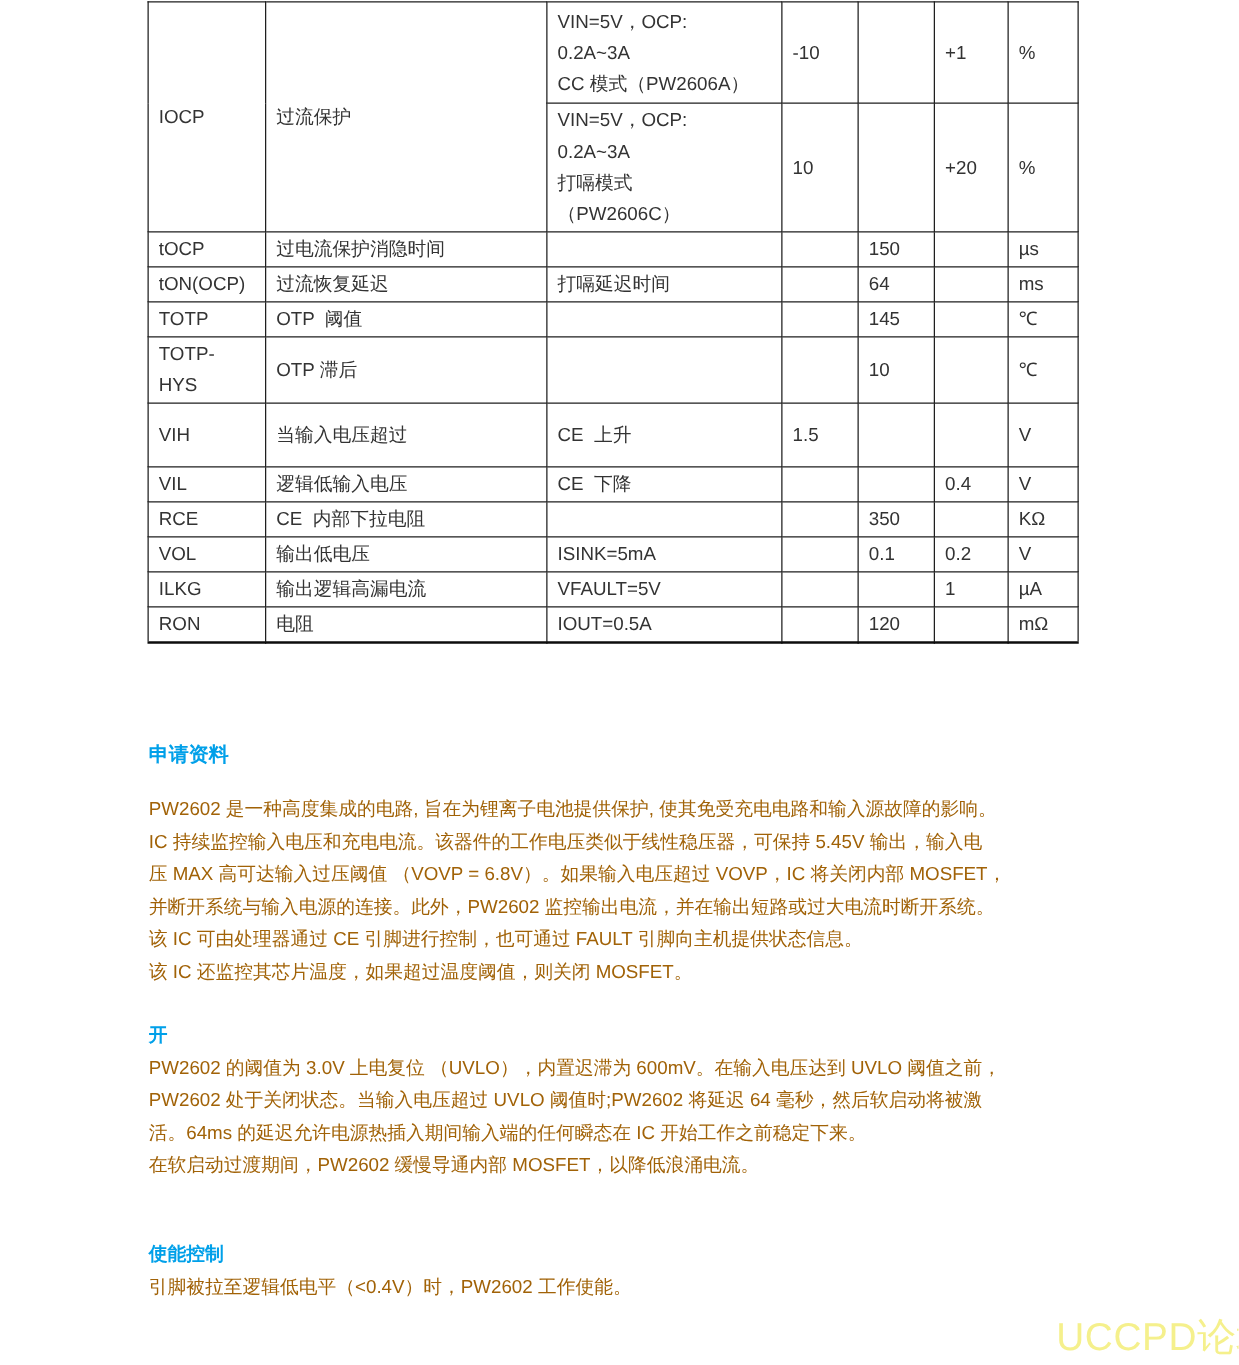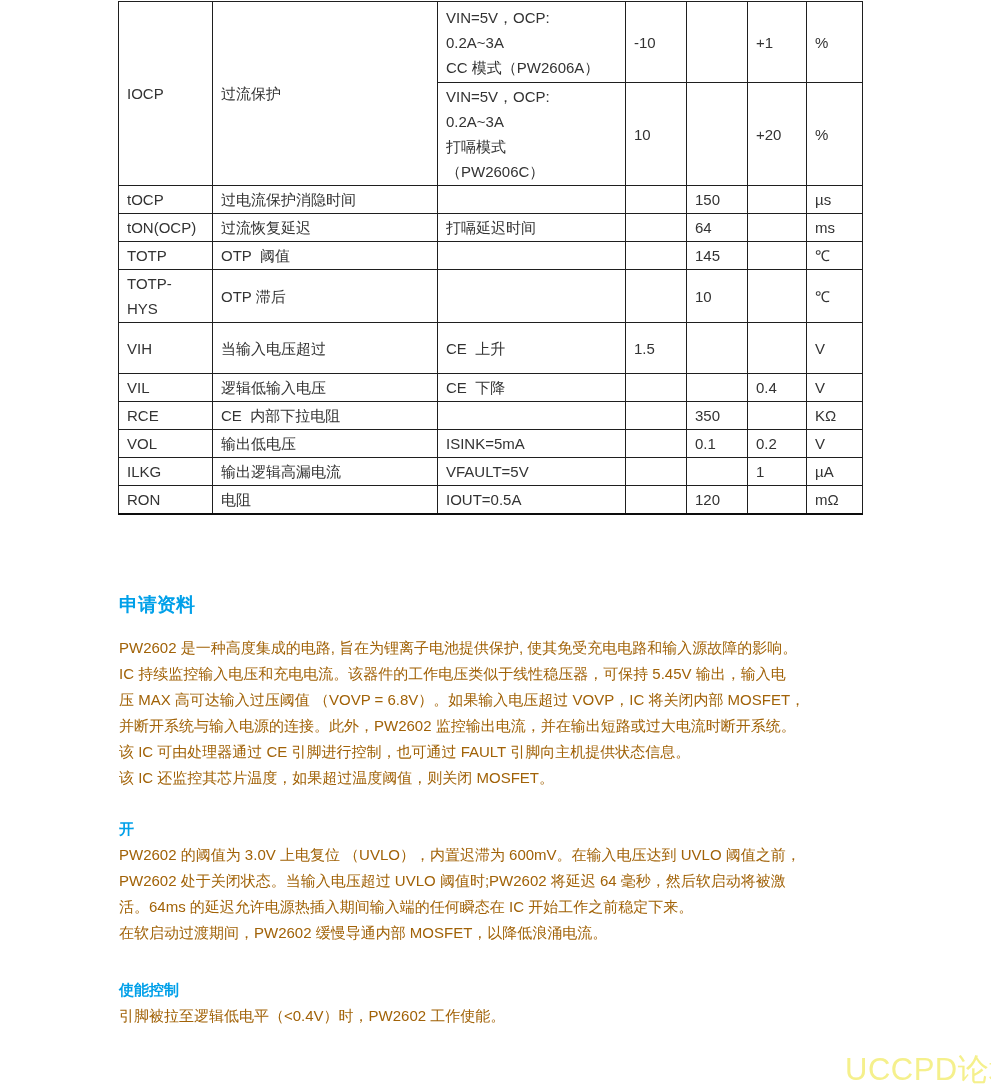--- a/index.html
+++ b/index.html
@@ -21,21 +21,21 @@
     vertical-align:middle;
     white-space:pre-wrap;
     line-height:25px;
     overflow:hidden;
   }
   td.unit-top { vertical-align:top; padding-top:3px; }
 
   
   .content { position:absolute; left:119px; top:592px; width:748px; }
   .section-title-lg {
-    color:#00a0e9; font-size:19px; font-weight:bold;
+    color:#00a0e9; font-size:16px; font-weight:bold;
     line-height:26px; margin:0 0 17px 0; white-space:pre;
   }
   .section-title-sm {
     color:#00a0e9; font-size:15px; font-weight:bold;
     line-height:24px; margin:26px 0 1px 0; white-space:pre;
   }
   .line {
     font-size:15px; line-height:26px; height:26px;
     white-space:pre; color:#a16207;
   }
@@ -191,21 +191,21 @@
     </div>
 
     <div class="section-title-sm">开</div>
     <div>
       <div class="line">PW2602 的阈值为 3.0V 上电复位 （UVLO），内置迟滞为 600mV。在输入电压达到 UVLO 阈值之前，</div>
       <div class="line">PW2602 处于关闭状态。当输入电压超过 UVLO 阈值时;PW2602 将延迟 64 毫秒，然后软启动将被激</div>
       <div class="line">活。64ms 的延迟允许电源热插入期间输入端的任何瞬态在 IC 开始工作之前稳定下来。</div>
       <div class="line">在软启动过渡期间，PW2602 缓慢导通内部 MOSFET，以降低浪涌电流。</div>
     </div>
 
-    <div class="section-title-sm" style="margin-top:32px">使能控制</div>
+    <div class="section-title-sm" style="margin-top:46px">使能控制</div>
     <div>
       <div class="line">引脚被拉至逻辑低电平（&lt;0.4V）时，PW2602 工作使能。</div>
     </div>
 
   </div>
 
   <div class="watermark" style="color: rgb(245, 240, 140);">UCCPD论坛</div>
 
 </div>
 

